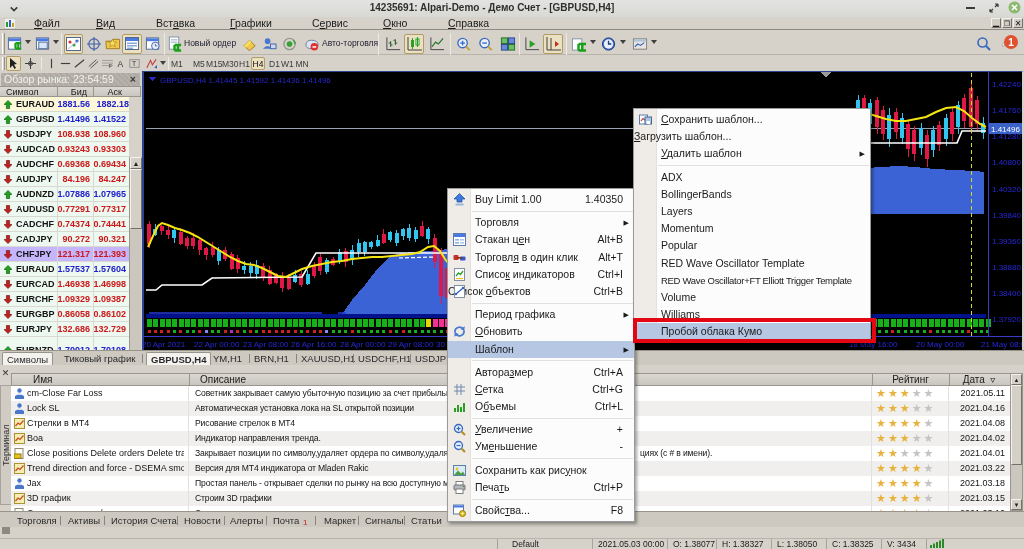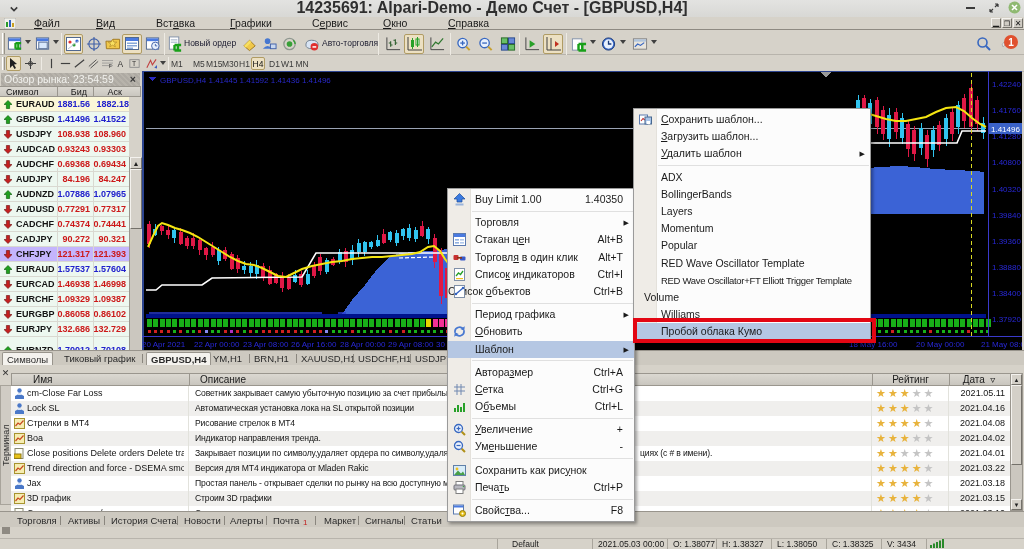--- a/index.html
+++ b/index.html
@@ -1,16 +1,16 @@
 <!DOCTYPE html>
 <html><head><meta charset="utf-8"><style>
 * { margin:0; padding:0; box-sizing:border-box; }
 html,body { width:1024px; height:549px; overflow:hidden; font-family:"Liberation Sans",sans-serif; }
 body { background:#d6d2c9; position:relative; font-size:11px; }
-#titlebar { position:absolute; left:0; top:0; width:1024px; height:17px; background:linear-gradient(#e3e3e1,#d8d8d5); color:#2f2f2f; font-weight:bold; font-size:16px; text-align:center; line-height:16px; }
+#titlebar { position:absolute; left:0; top:0; width:1024px; height:17px; background:linear-gradient(#e3e3e1,#d8d8d5); color:#2f2f2f; font-weight:bold; font-size:10px; text-align:center; line-height:16px; }
 #menubar { position:absolute; left:0; top:17px; width:1024px; height:13px; background:#d6d2c9; border-bottom:1px solid #8e8a82; font-size:10.5px; color:#1a1a1a; }
 .mitem { position:absolute; top:0; line-height:12px; }
 #toolbar1 { position:absolute; left:0; top:31px; width:1024px; height:24px; background:#d6d2c9; border-bottom:1px solid #b8b4ac; }
 #toolbar2 { position:absolute; left:0; top:55px; width:1024px; height:17px; background:#d6d2c9; border-bottom:1px solid #b8b4ac; }
 #tbicons { position:absolute; left:0; top:0; width:1024px; height:72px; z-index:2; }
 .tb { position:absolute; display:flex; align-items:center; justify-content:center; border:1px solid transparent; }
 .tb.pressed { background:#ece0c2; border:1px solid #b09c64; border-radius:2px; }
 .tsep { position:absolute; width:1px; background:#a8a49b; border-right:1px solid #eeebe4; }
 .grip { position:absolute; width:3px; border-left:1px solid #fff; border-right:1px solid #979389; }
 .tdrop { position:absolute; width:0; height:0; border-left:3px solid transparent; border-right:3px solid transparent; border-top:4px solid #404040; }
@@ -1106,29 +1106,29 @@
           <circle cx="9.5" cy="9.5" r="1" fill="#fff"></circle>
         </svg></span><span class="ml" style="margin-left:27px">Свойс<u>т</u>ва...</span><span class="sc">F8</span></div>
   </div>
 <div class="menu" id="submenu" style="left:633px;top:108px;width:238px">
     <div class="mi"><span class="micon" style="left:5px"><svg width="13" height="13" viewBox="0 0 13 13">
           <rect x="0.5" y="2" width="8" height="9" fill="#fff" stroke="#5a7ab0"></rect>
           <polyline points="2,8 4,5.5 6,7" fill="none" stroke="#c03030" stroke-width="1.1"></polyline>
           <rect x="6" y="4" width="6.5" height="7" fill="#a8c4e8" stroke="#486890"></rect>
           <rect x="7.5" y="8" width="3.5" height="3" fill="#fff"></rect>
         </svg></span><span class="ml" style="margin-left:27px"><u>С</u>охранить шаблон...</span></div>
-    <div class="mi"><span class="ml" style="margin-left:27px"><u>З</u>агрузить шаблон...</span></div>
+    <div class="mi"><span class="ml" style=""><u>З</u>агрузить шаблон...</span></div>
     <div class="mi"><span class="ml" style="margin-left:27px"><u>У</u>далить шаблон</span><span class="mar">▶</span></div>
     <div class="msep">
       <div></div>
     </div>
     <div class="mi"><span class="ml" style="margin-left:27px">ADX</span></div>
     <div class="mi"><span class="ml" style="margin-left:27px">BollingerBands</span></div>
     <div class="mi"><span class="ml" style="margin-left:27px">Layers</span></div>
     <div class="mi"><span class="ml" style="margin-left:27px">Momentum</span></div>
     <div class="mi"><span class="ml" style="margin-left:27px">Popular</span></div>
     <div class="mi"><span class="ml" style="margin-left:27px">RED Wave Oscillator Template</span></div>
     <div class="mi"><span class="ml" style="margin-left:27px"><span style="font-size:9.5px;letter-spacing:-0.3px">RED Wave Oscillator+FT Elliott Trigger Template</span></span></div>
-    <div class="mi"><span class="ml" style="margin-left:10px">Volume</span></div>
+    <div class="mi"><span class="ml" style="margin-left:27px">Volume</span></div>
     <div class="mi"><span class="ml" style="margin-left:27px">Williams</span></div>
     <div class="mi hl"><span class="ml" style="margin-left:27px">Пробой облака Кумо</span></div>
   </div>
 <div id="redbox"></div>
 
 </body></html>

